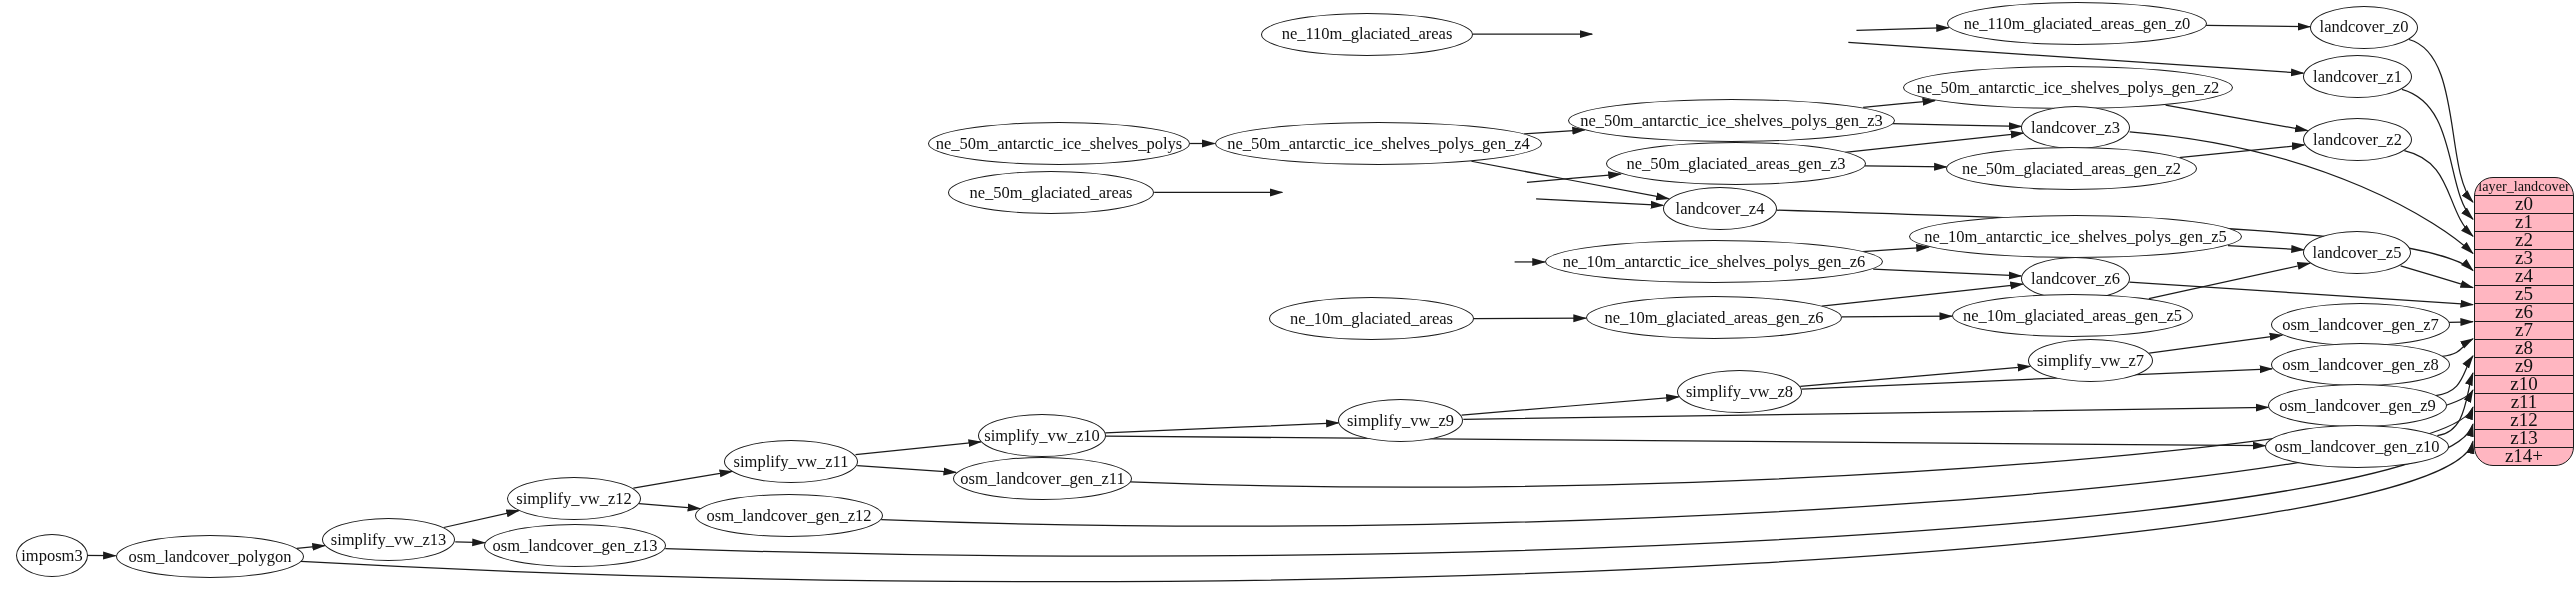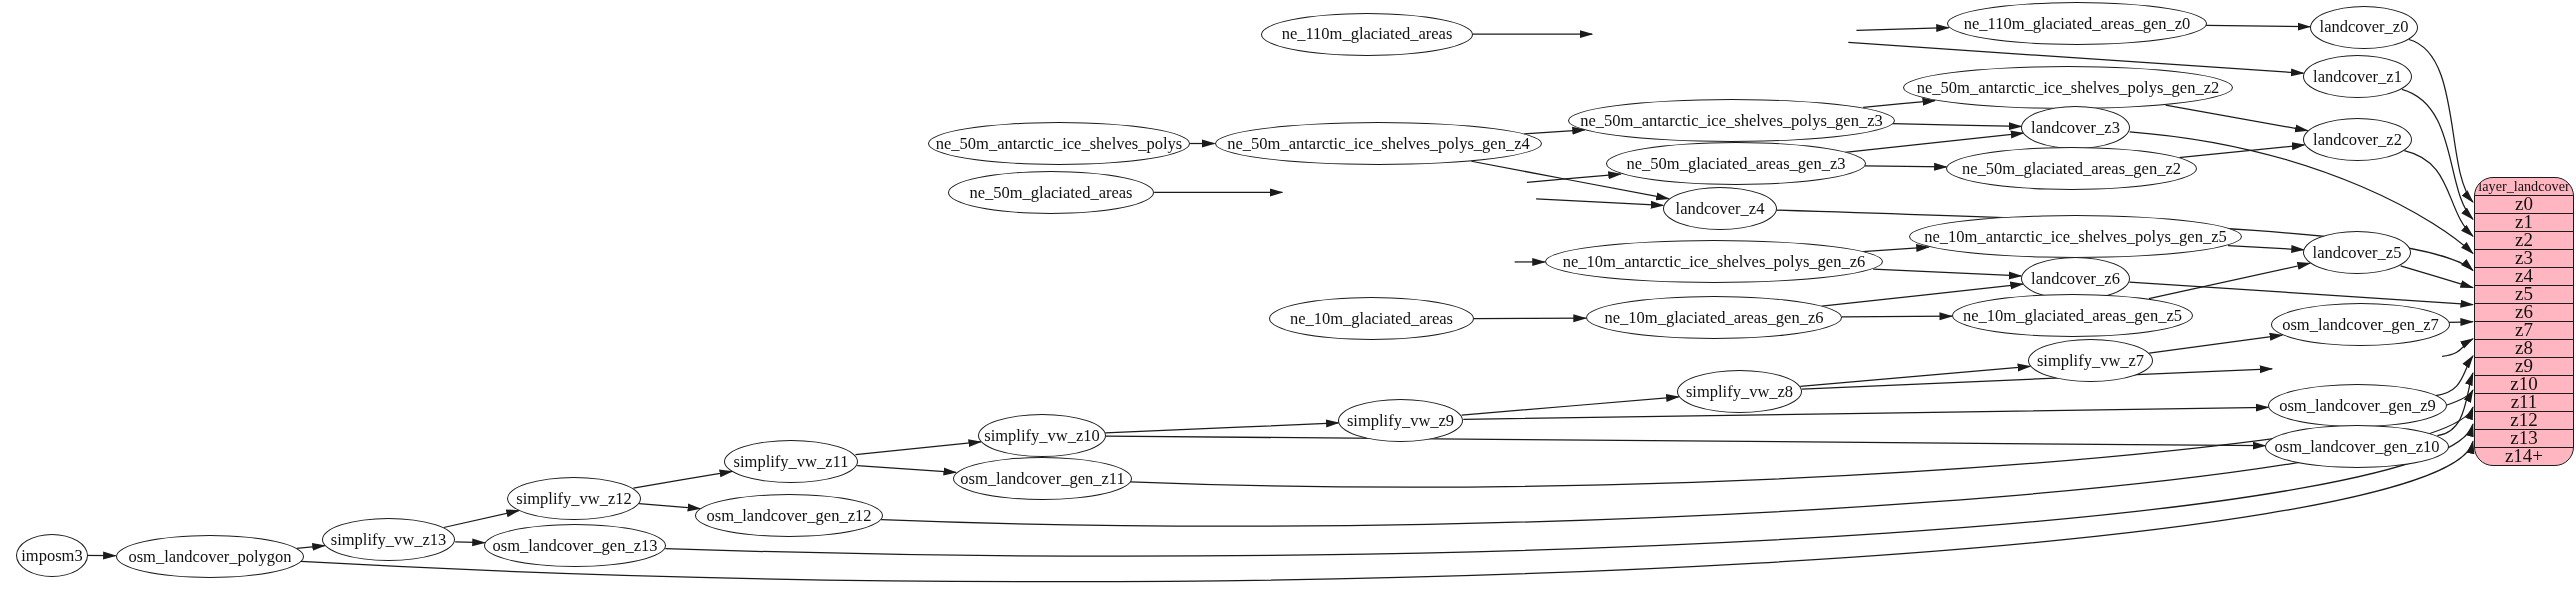--- a/index.html
+++ b/index.html
@@ -119,20 +119,21 @@
   <div class="node" style="left:484px;top:524px;width:182px">osm_landcover_gen_z13</div>
   <div class="node" style="left:507px;top:477px;width:134px">simplify_vw_z12</div>
   <div class="node" style="left:695px;top:494px;width:188px">osm_landcover_gen_z12</div>
   <div class="node" style="left:724px;top:440px;width:134px">simplify_vw_z11</div>
   <div class="node" style="left:953px;top:457px;width:179px">osm_landcover_gen_z11</div>
   <div class="node" style="left:978px;top:414px;width:128px">simplify_vw_z10</div>
   <div class="node" style="left:1338px;top:399px;width:125px">simplify_vw_z9</div>
   <div class="node" style="left:1677px;top:370px;width:125px">simplify_vw_z8</div>
   <div class="node" style="left:2028px;top:339px;width:125px">simplify_vw_z7</div>
   <div class="node" style="left:2271px;top:303px;width:179px">osm_landcover_gen_z7</div>
+  <div class="node" style="left:2271px;top:343px;width:179px">osm_landcover_gen_z8</div>
   <div class="node" style="left:2268px;top:384px;width:179px">osm_landcover_gen_z9</div>
   <div class="node" style="left:2265px;top:425px;width:184px">osm_landcover_gen_z10</div>
   <div class="node" style="left:1261px;top:12.5px;width:212px">ne_110m_glaciated_areas</div>
   <div class="node" style="left:1947px;top:2.3px;width:260px">ne_110m_glaciated_areas_gen_z0</div>
   <div class="node" style="left:2310px;top:5.7px;width:108px">landcover_z0</div>
   <div class="node" style="left:2303px;top:55px;width:109px">landcover_z1</div>
   <div class="node" style="left:928px;top:122px;width:262px">ne_50m_antarctic_ice_shelves_polys</div>
   <div class="node" style="left:1215px;top:122px;width:327px">ne_50m_antarctic_ice_shelves_polys_gen_z4</div>
   <div class="node" style="left:1568px;top:99px;width:327px">ne_50m_antarctic_ice_shelves_polys_gen_z3</div>
   <div class="node" style="left:1903px;top:66px;width:330px">ne_50m_antarctic_ice_shelves_polys_gen_z2</div>

